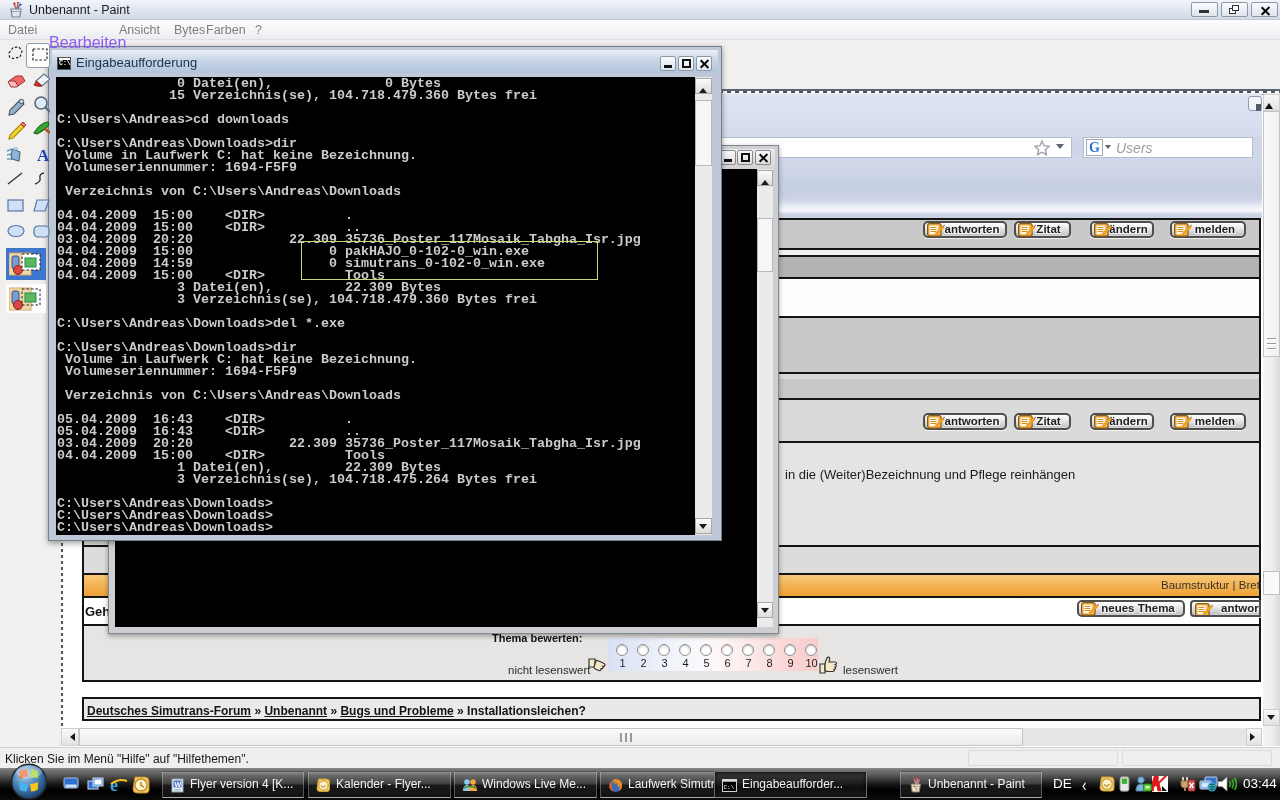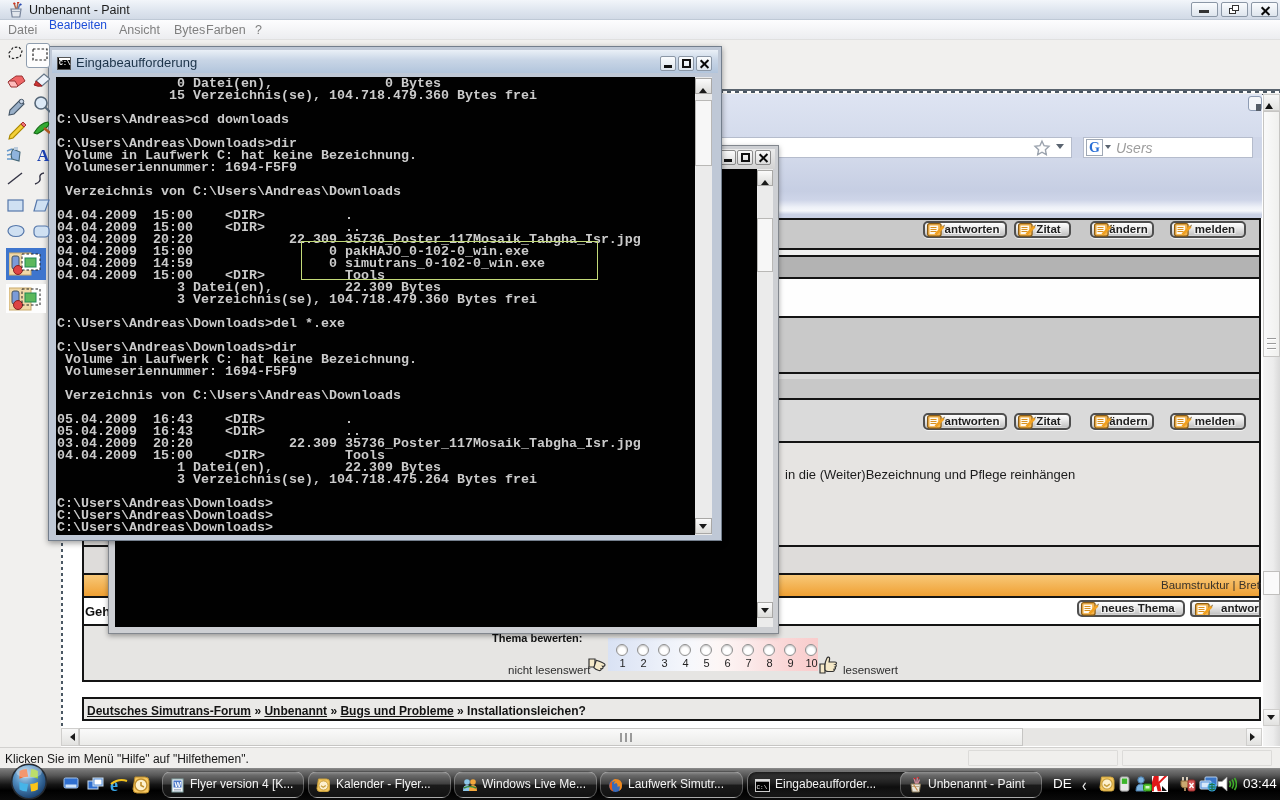--- a/index.html
+++ b/index.html
@@ -5,21 +5,21 @@
 html,body{width:1280px;height:800px;overflow:hidden}
 body{position:relative;background:#f1f0ee;font-family:"Liberation Sans",sans-serif}
 .a{position:absolute}
 .hl{position:absolute;left:82px;width:1179px;height:2px;background:#141414}
 .band{position:absolute;left:84px;width:1175px}
 .fb{position:absolute;height:17px;border:2px solid #4f4f4f;border-radius:5px;background:linear-gradient(#ffffff,#ececec 35%,#c6c6c6 90%,#d8d8d8);box-shadow:0 1px 0 rgba(255,255,255,.7);font-weight:bold;font-size:11.5px;color:#1f1f1f;text-align:center;line-height:13px;text-shadow:-1px -1px 0 #f2f2f2,1px -1px 0 #f2f2f2,-1px 1px 0 #f2f2f2,1px 1px 0 #f2f2f2;white-space:nowrap}
 .fb svg{position:absolute;left:2px;top:0px}
 .rc{position:absolute;width:12px;height:12px;border:1px solid #8f8f8f;border-radius:50%;background:#fff;box-shadow:inset 0 1px 2px rgba(0,0,0,.25)}
 .rn{position:absolute;width:21px;text-align:center;font-size:11px;color:#222}
 .cmdbtn{position:absolute;width:16px;height:15px;border:1px solid #8b97a6;border-radius:2px;background:linear-gradient(#fafcfe,#dee5ed);text-align:center}
-.tb{position:absolute;top:771px;height:27px;border:1px solid rgba(255,255,255,.28);border-radius:9px;background:linear-gradient(180deg,#909090 0,#6b6b6b 12%,#414141 46%,#1a1a1a 54%,#121212 100%);color:#f4f4f4;font-size:12px;line-height:25px;white-space:nowrap;overflow:hidden}
+.tb{position:absolute;top:771px;height:27px;border:1px solid rgba(255,255,255,.28);border-radius:1px;background:linear-gradient(180deg,#909090 0,#6b6b6b 12%,#414141 46%,#1a1a1a 54%,#121212 100%);color:#f4f4f4;font-size:12px;line-height:25px;white-space:nowrap;overflow:hidden}
 .tray{position:absolute;top:776px}
 pre{font-family:"Liberation Mono",monospace}
 .xg{position:absolute;left:50%;top:50%;width:11px;height:11px;transform:translate(-50%,-50%)}
 .xg:before,.xg:after{content:"";position:absolute;left:4.5px;top:0;width:2.4px;height:11px;background:#0a0a0a}
 .xg:before{transform:rotate(45deg)}
 .xg:after{transform:rotate(-45deg)}
 </style></head>
 <body>
 
 <div class="a" style="left:63px;top:94px;width:1217px;height:653px;background:#fff"></div>
@@ -311,21 +311,21 @@
   </div>
 <div class="cmdbtn" style="left:1221px;top:2px;width:27px;height:15px">
     <div style="position:absolute;left:7px;top:5px;width:7px;height:6px;border:1.5px solid #333;background:#fff"></div>
     <div style="position:absolute;left:10px;top:2px;width:7px;height:6px;border:1.5px solid #333;background:#fff"></div>
   </div>
 <div class="cmdbtn" style="left:1251px;top:2px;width:27px;height:15px">
     <i class="xg" style="width:9px;height:9px"></i>
   </div>
 <div class="a" style="left:0;top:20px;width:1280px;height:20px;background:linear-gradient(#fdfdfe,#ecedf0);border-bottom:1px solid #e0e0e0"></div>
 <div class="a" style="left:8px;top:23px;font-size:12.5px;color:#7f7f7f">Datei</div>
-<div class="a" style="left:49px;top:18px;font-size:12px;color:#1d4ed8">Bearbeiten</div>
+<div class="a" style="left:49px;top:34px;font-size:16px;color:#8b5cf6">Bearbeiten</div>
 <div class="a" style="left:119px;top:23px;font-size:12.5px;color:#7f7f7f">Ansicht</div>
 <div class="a" style="left:174px;top:23px;font-size:12.5px;color:#7f7f7f">Bytes</div>
 <div class="a" style="left:206px;top:23px;font-size:12.5px;color:#7f7f7f">Farben</div>
 <div class="a" style="left:255px;top:23px;font-size:12.5px;color:#7f7f7f">?</div>
 
 <div class="a" style="left:26px;top:43px;width:24px;height:25px;background:#fdfdfd;border:1px solid #8e9dae;border-radius:3px"></div>
 <svg class="a" style="left:6px;top:44px" width="44" height="200" viewBox="0 0 44 200">
 <path d="M3 9 L7 3.5 L13 3 L16 7 L14 13 L7 14.5 L3.5 13 Z" fill="none" stroke="#222" stroke-width="1.2" stroke-dasharray="2.5 1.8"></path>
 <rect x="27" y="5" width="14" height="11" fill="none" stroke="#222" stroke-width="1.2" stroke-dasharray="2.5 1.8"></rect>
 <g transform="translate(0,29)">
@@ -452,21 +452,21 @@
       <path d="M1 13 q0 -6 4 -6 q4 0 4 6 z" fill="#8ec8ea"></path>
       <circle cx="11" cy="4" r="2.8" fill="#f4a83c"></circle>
       <path d="M7 13 q0 -6 4 -6 q4 0 4 6 z" fill="#f4a83c"></path>
       <path d="M2 10 q6 -3 12 0" stroke="#3a8a3a" stroke-width="1.6" fill="none"></path>
     </svg><span style="padding-left:27px">Windows Live Me...</span></div>
 <div class="tb" style="left:600px;width:143px"><svg style="position:absolute;left:7px;top:6px" width="15" height="15" viewBox="0 0 15 15">
       <circle cx="7.5" cy="7.5" r="6.5" fill="#3a6ab8"></circle>
       <path d="M7.5 1 q6.5 0 6.5 6.5 q0 4 -3 5.5 q1.5 -3 .5 -5 l-2 1 q.5 -2.5 -1 -4 l-2.5 1 q0 -2 1.5 -3 q-2 0 -3.5 1.5 q.5 -3.5 3.5 -3.5z" fill="#f08a1c"></path>
       <path d="M4 3 q-3 2 -2.5 6 q.5 3.5 4 4.5 q-2 -2 -1.5 -4.5" fill="#e85a10"></path>
     </svg><span style="padding-left:27px">Laufwerk Simutr...</span></div>
-<div class="tb" style="left:747px;width:169px;background:linear-gradient(180deg,#3c3c3c 0,#222 40%,#0e0e0e 60%,#1a1a1a 100%);border-color:rgba(255,255,255,.38);box-shadow:inset 0 1px 4px rgba(0,0,0,.8)"><svg style="position:absolute;left:7px;top:7px" width="15" height="13" viewBox="0 0 15 13">
+<div class="tb" style="left:714px;width:153px;background:linear-gradient(180deg,#3c3c3c 0,#222 40%,#0e0e0e 60%,#1a1a1a 100%);border-color:rgba(255,255,255,.38);box-shadow:inset 0 1px 4px rgba(0,0,0,.8)"><svg style="position:absolute;left:7px;top:7px" width="15" height="13" viewBox="0 0 15 13">
       <rect x="0.5" y="0.5" width="14" height="12" fill="#000" stroke="#ccc"></rect>
       <rect x="0.5" y="0.5" width="14" height="2.2" fill="#ddd"></rect>
       <text x="1.5" y="9.5" font-size="6" fill="#fff" font-family="Liberation Mono,monospace">C:\</text>
     </svg><span style="padding-left:27px">Eingabeaufforder...</span></div>
 <div class="tb" style="left:900px;width:142px"><svg style="position:absolute;left:7px;top:5px" width="15" height="16" viewBox="0 0 15 16">
       <path d="M6 1 l1.8 6 M9.5 0.5 l-1 6.5 M11.5 2.5 l-2 4.5" stroke="#c89" stroke-width="1.4" fill="none"></path>
       <path d="M6 1 l1.4 .9 M9.5 .5 l1.3 .7" stroke="#d22" stroke-width="1.4"></path>
       <path d="M3 7 h9.5 l-1.2 8 h-7.1 z" fill="#e8e4da" stroke="#8a7a5a"></path>
       <path d="M4 9.5 h7.5" stroke="#b8a88a"></path>
       <path d="M5.5 7.5 l4 6" stroke="#c84" stroke-width="1.2"></path>

